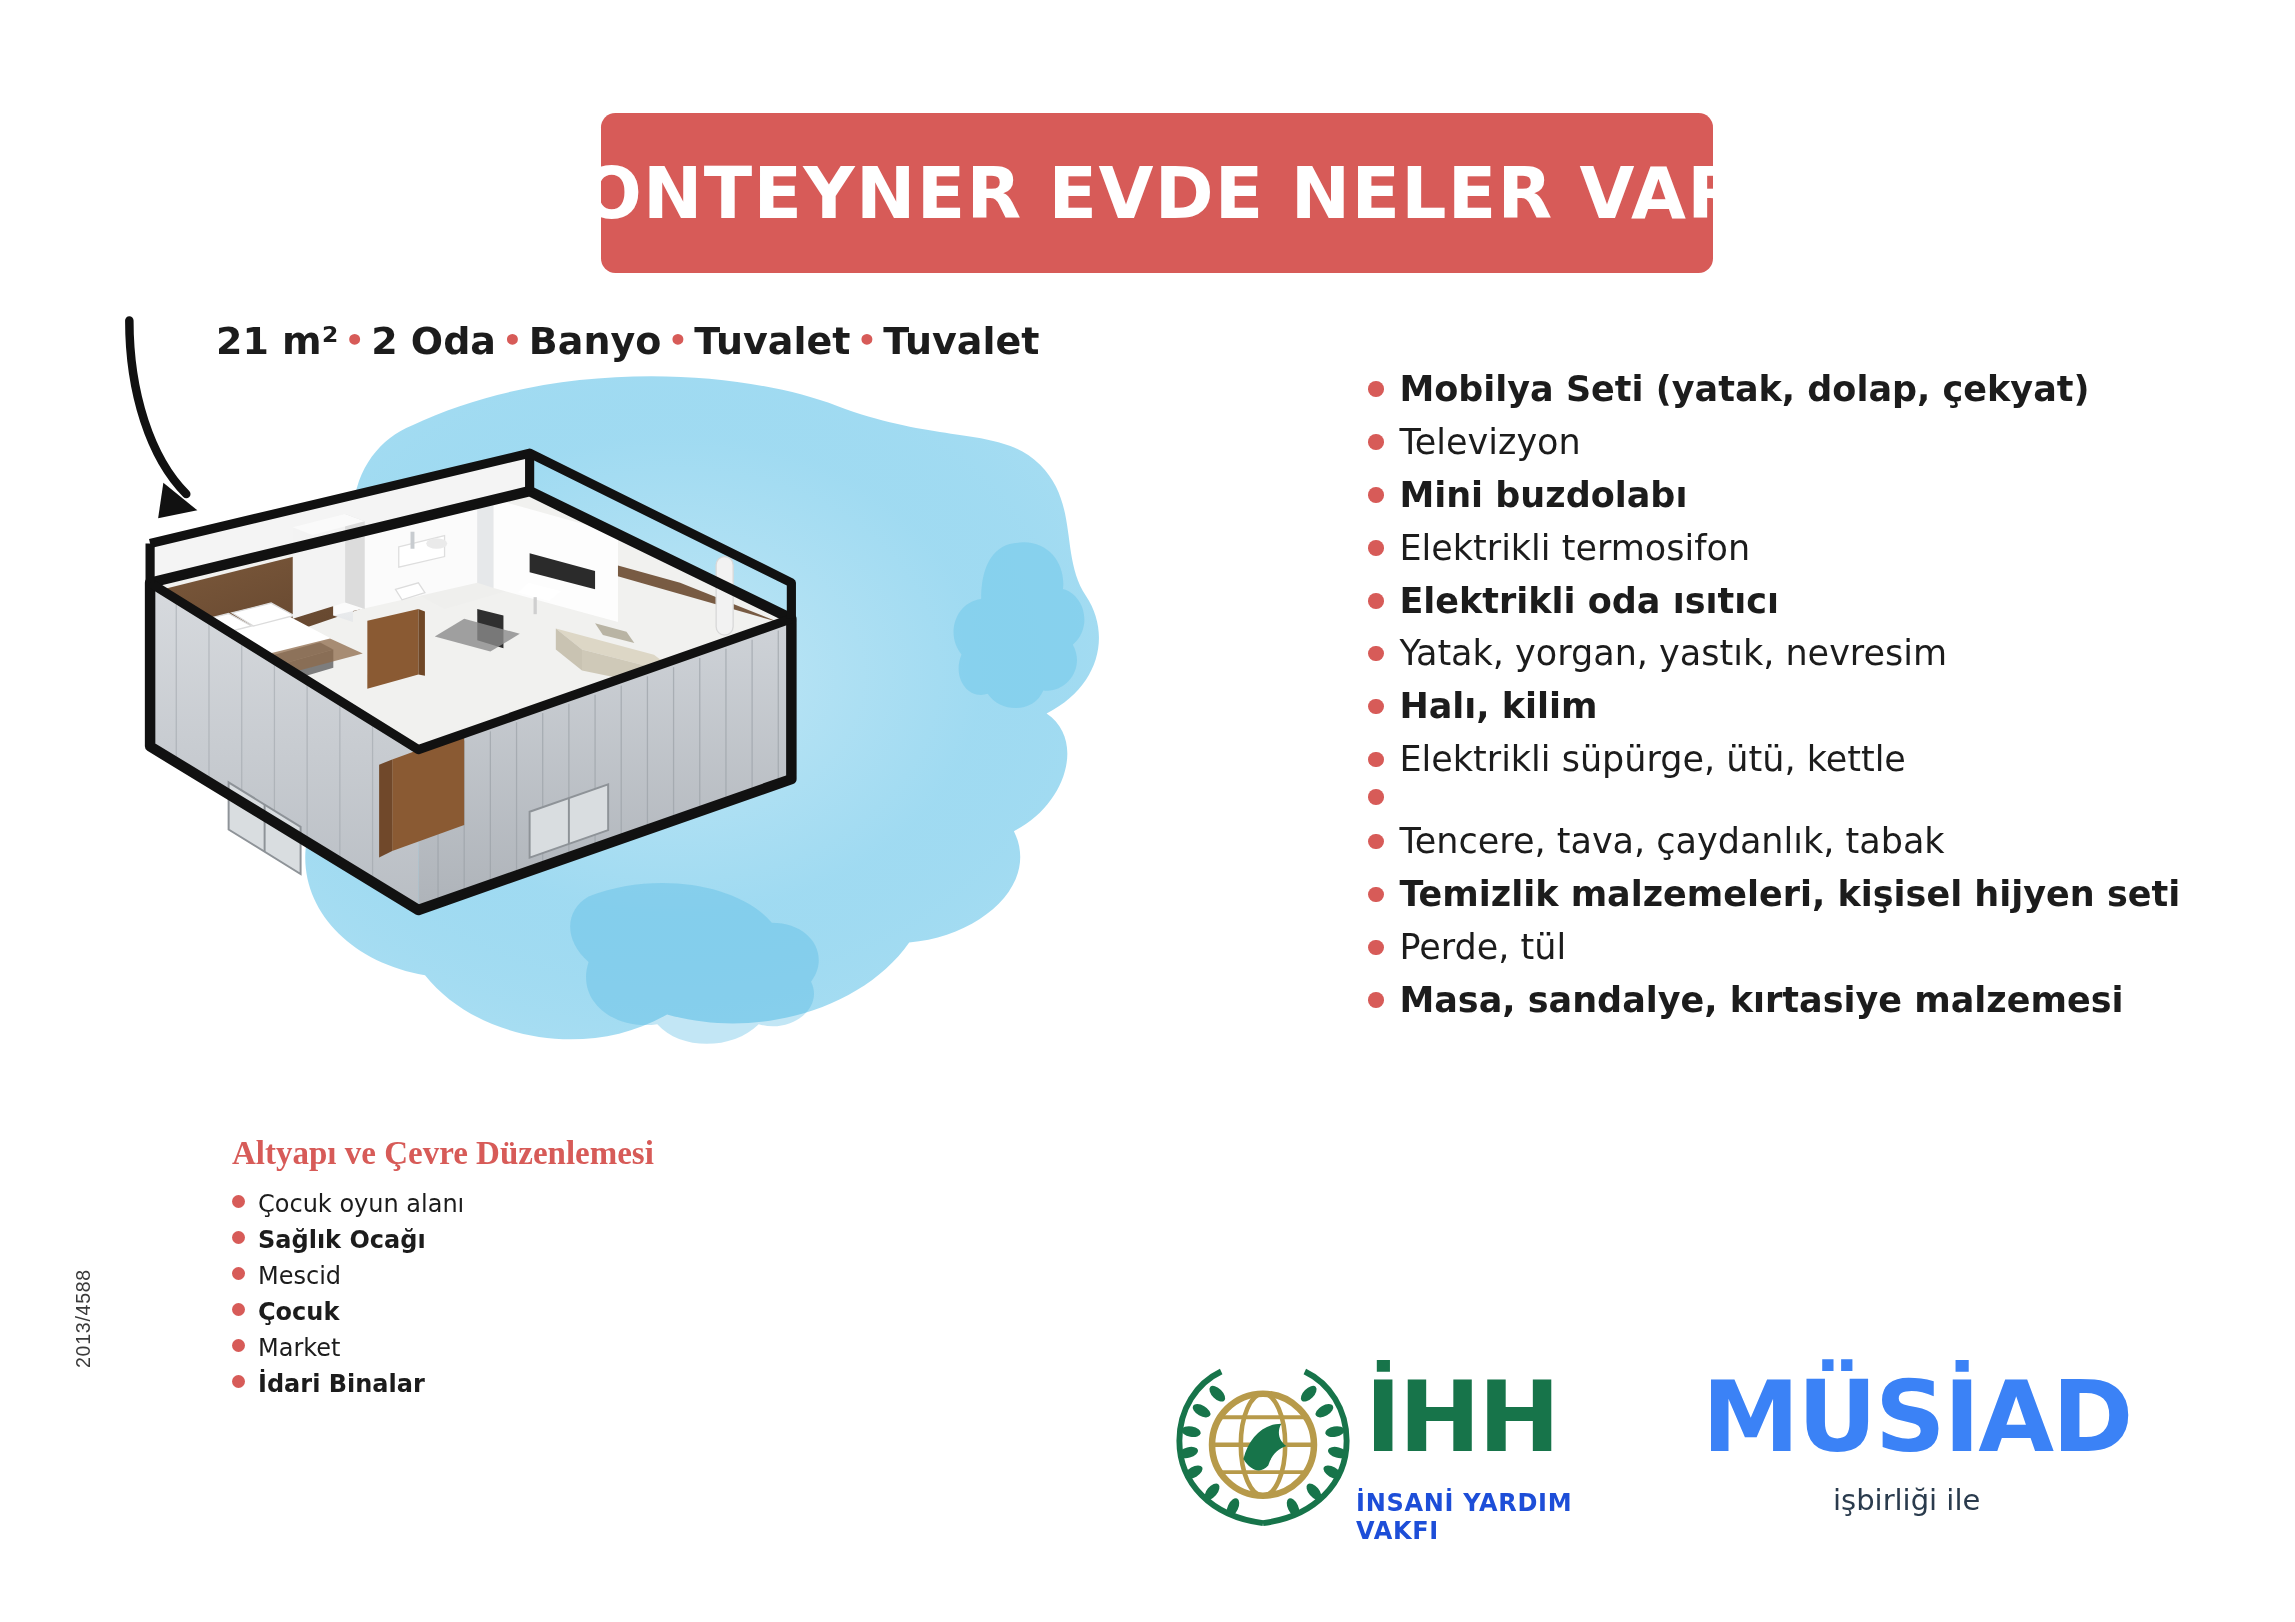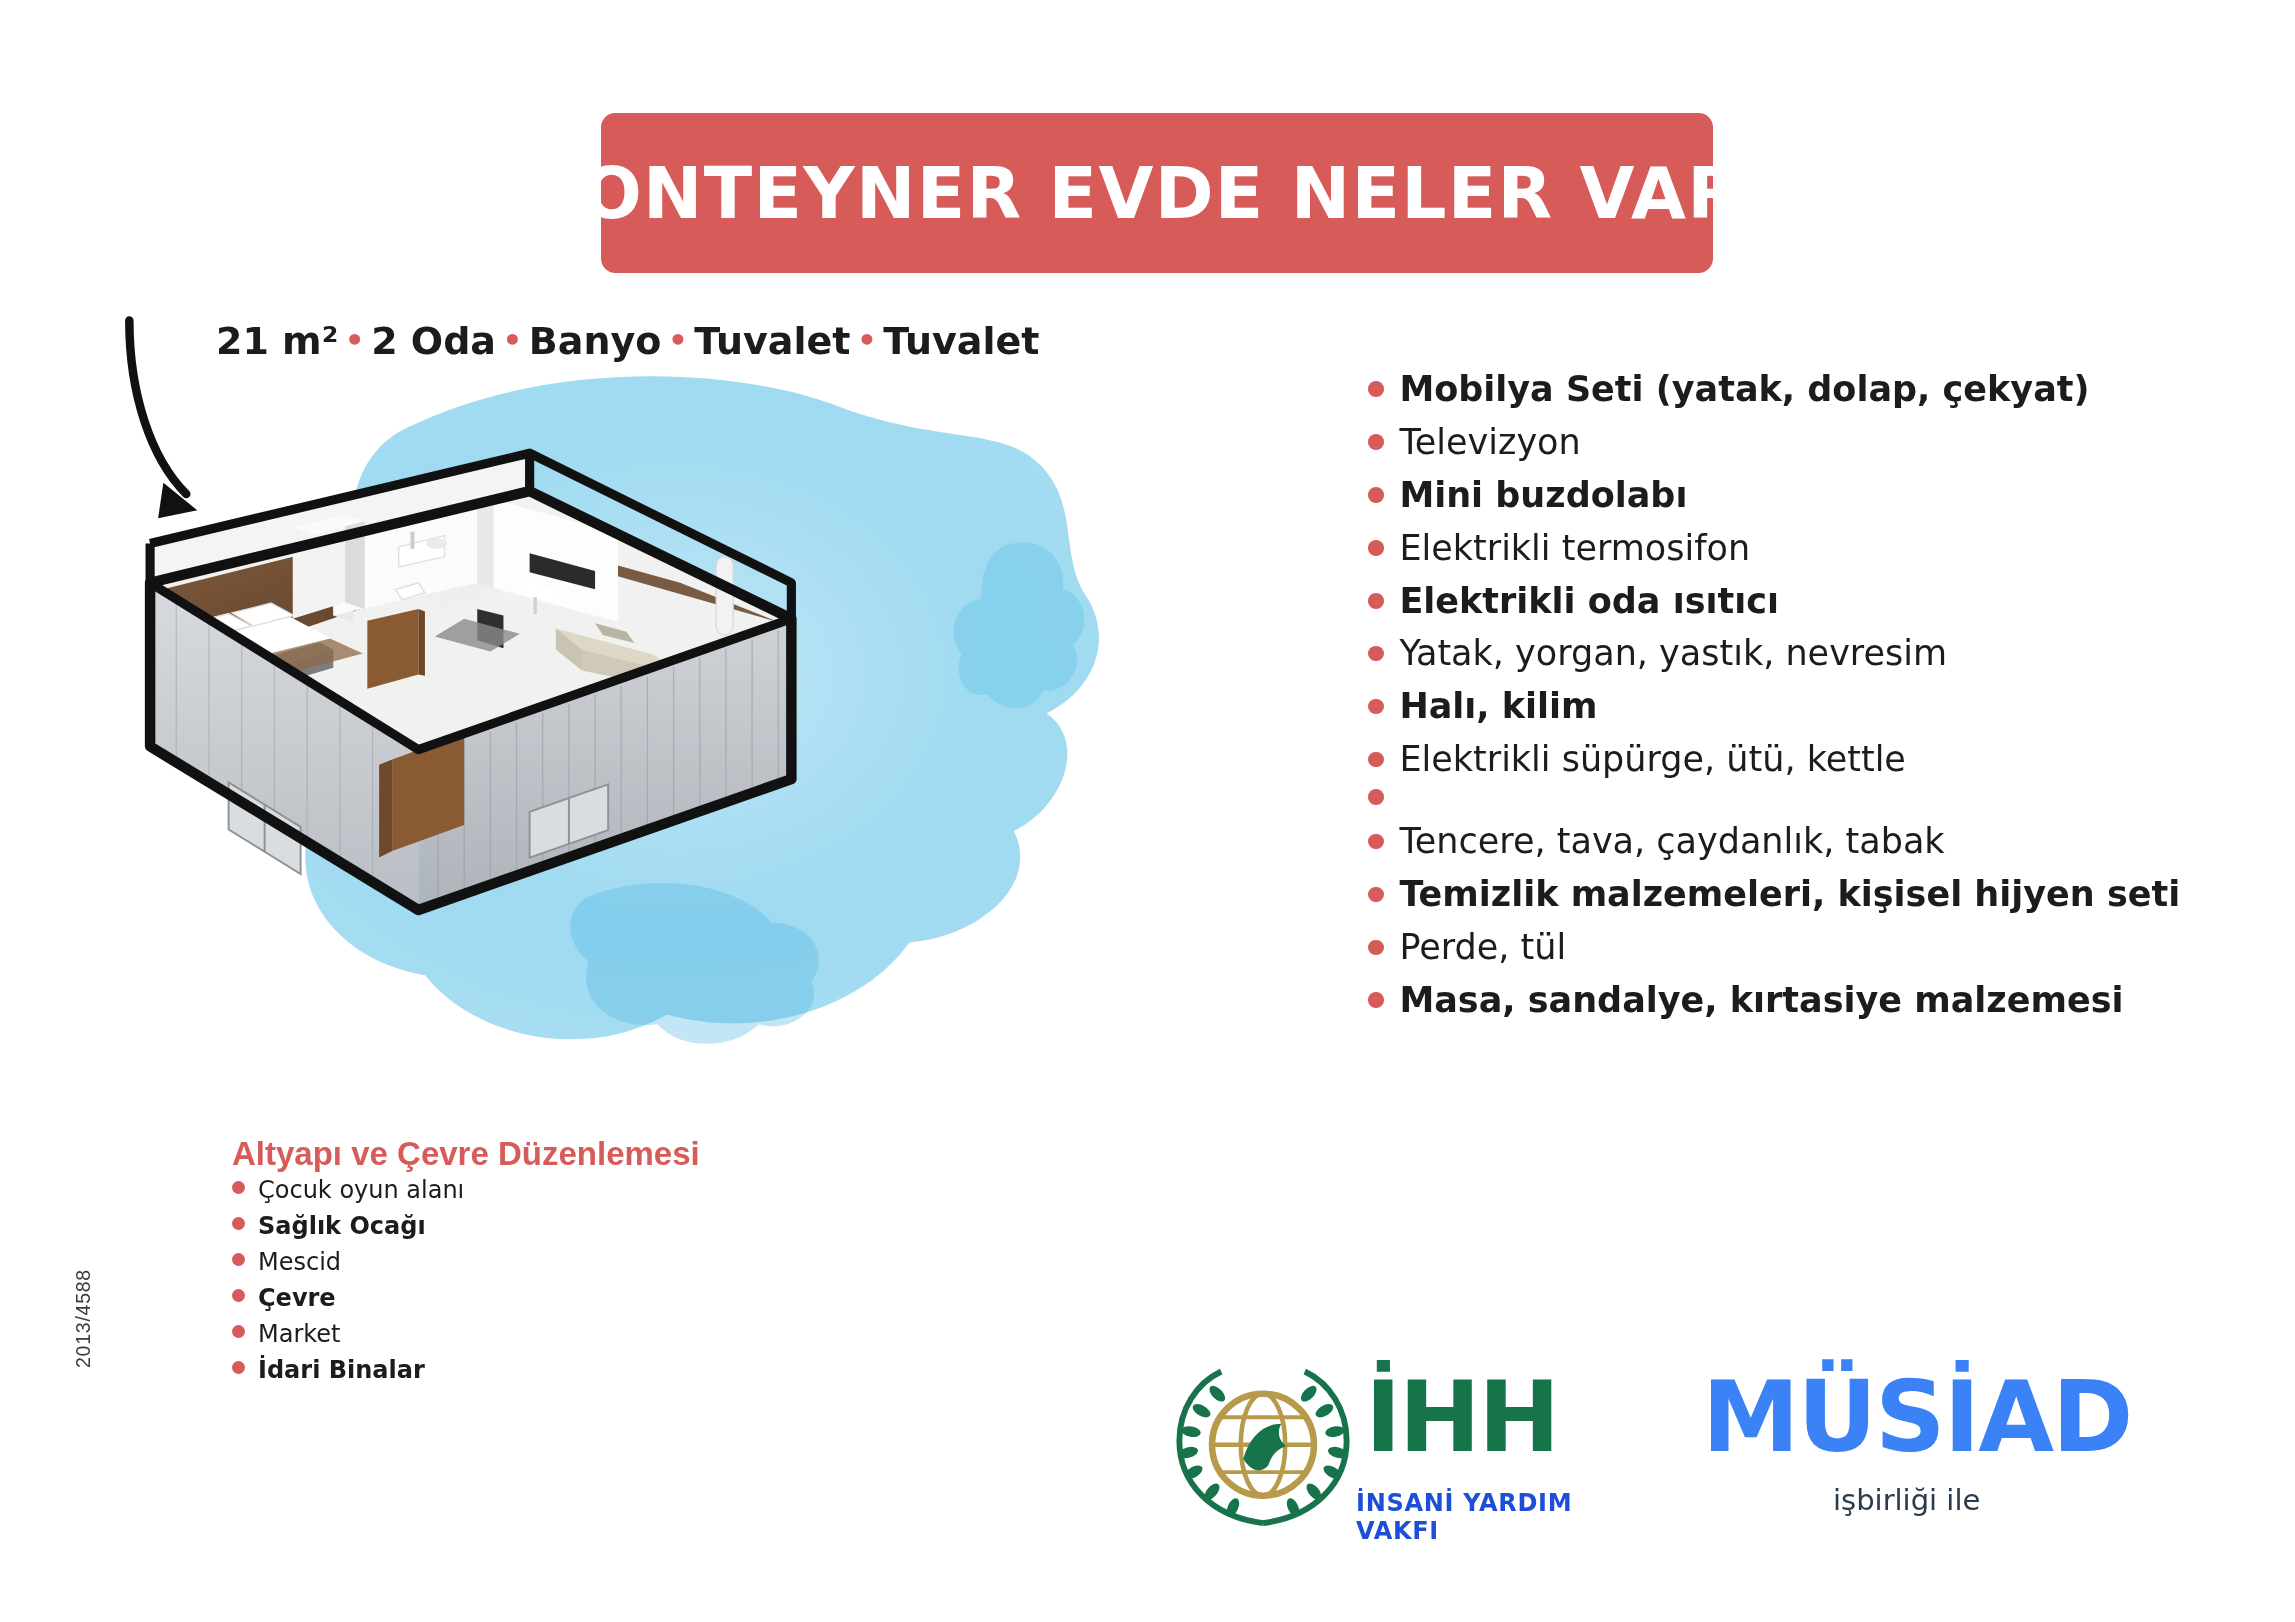--- a/index.html
+++ b/index.html
@@ -120,22 +120,22 @@
   #infra-block {
     position: absolute;
     left: 232px;
     top: 1135px;
     width: 654px;
   }
   #infra-heading {
     font-size: 33px;
     font-weight: bold;
     color: #d75b58;
-    margin-bottom: 4px;
-    font-family: Liberation Sans, sans-serif;
+    margin-bottom: 19px;
+    font-family: Liberation Serif, serif;
     white-space: nowrap;
   }
   #infra-block .bullet-row { margin-bottom: 9.2px; }
   #infra-block .bullet-dot {
     width: 13px; height: 13px; min-width: 13px;
     margin-right: 13px;
     top: -3.9px;
   }
   #infra-block .bullet-text { font-size: 24px; }
 
@@ -455,21 +455,21 @@
   <div class="bullet-row">
     <span class="bullet-dot"></span>
     <span class="bullet-text bold">Sağlık Ocağı</span>
   </div>
   <div class="bullet-row">
     <span class="bullet-dot"></span>
     <span class="bullet-text">Mescid</span>
   </div>
   <div class="bullet-row">
     <span class="bullet-dot"></span>
-    <span class="bullet-text bold">Çevre</span>
+    <span class="bullet-text bold">Çocuk</span>
   </div>
   <div class="bullet-row">
     <span class="bullet-dot"></span>
     <span class="bullet-text">Market</span>
   </div>
   <div class="bullet-row">
     <span class="bullet-dot"></span>
     <span class="bullet-text bold">İdari Binalar</span>
   </div>
 </div>

